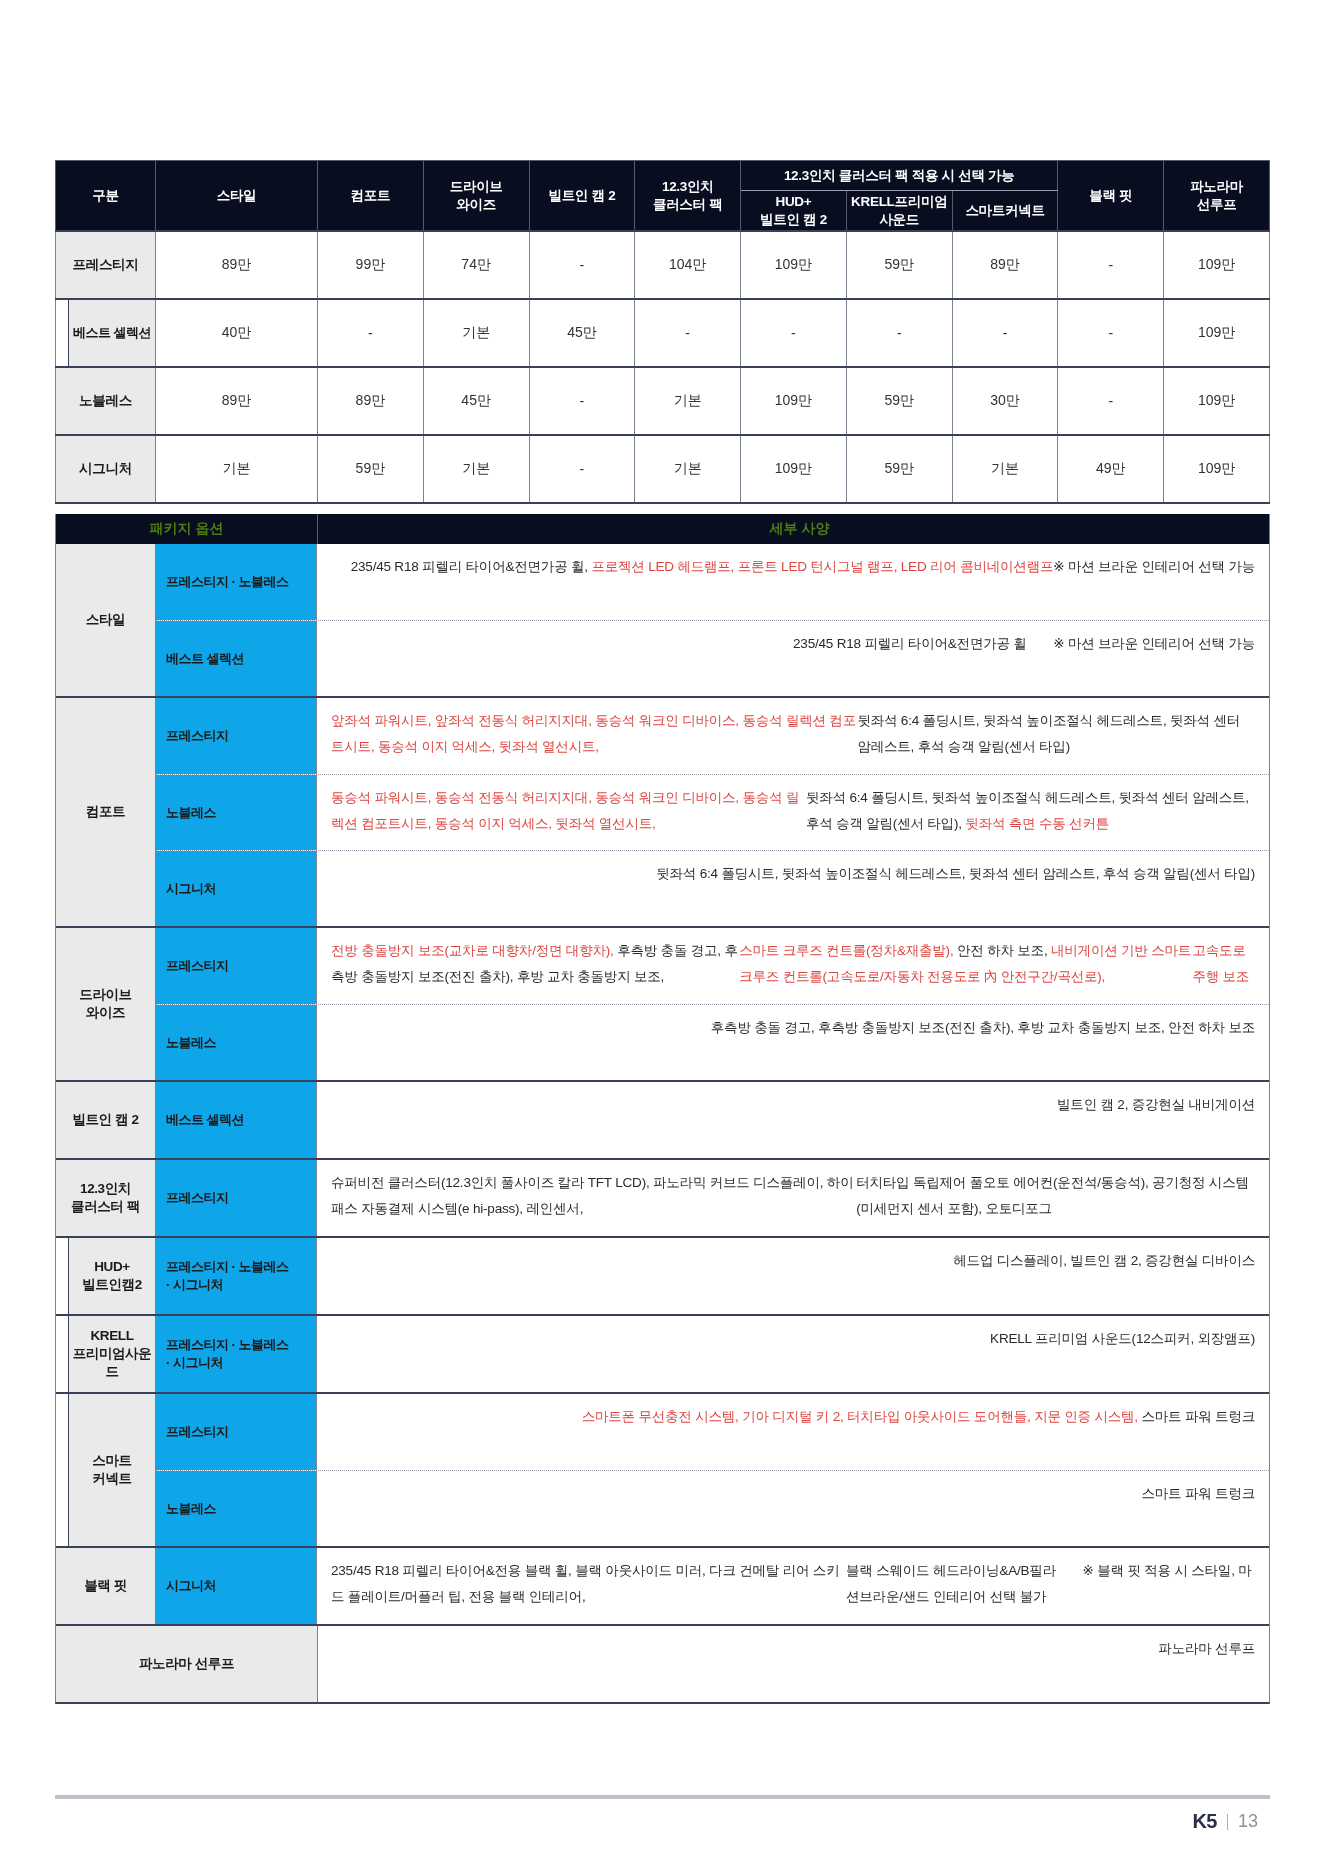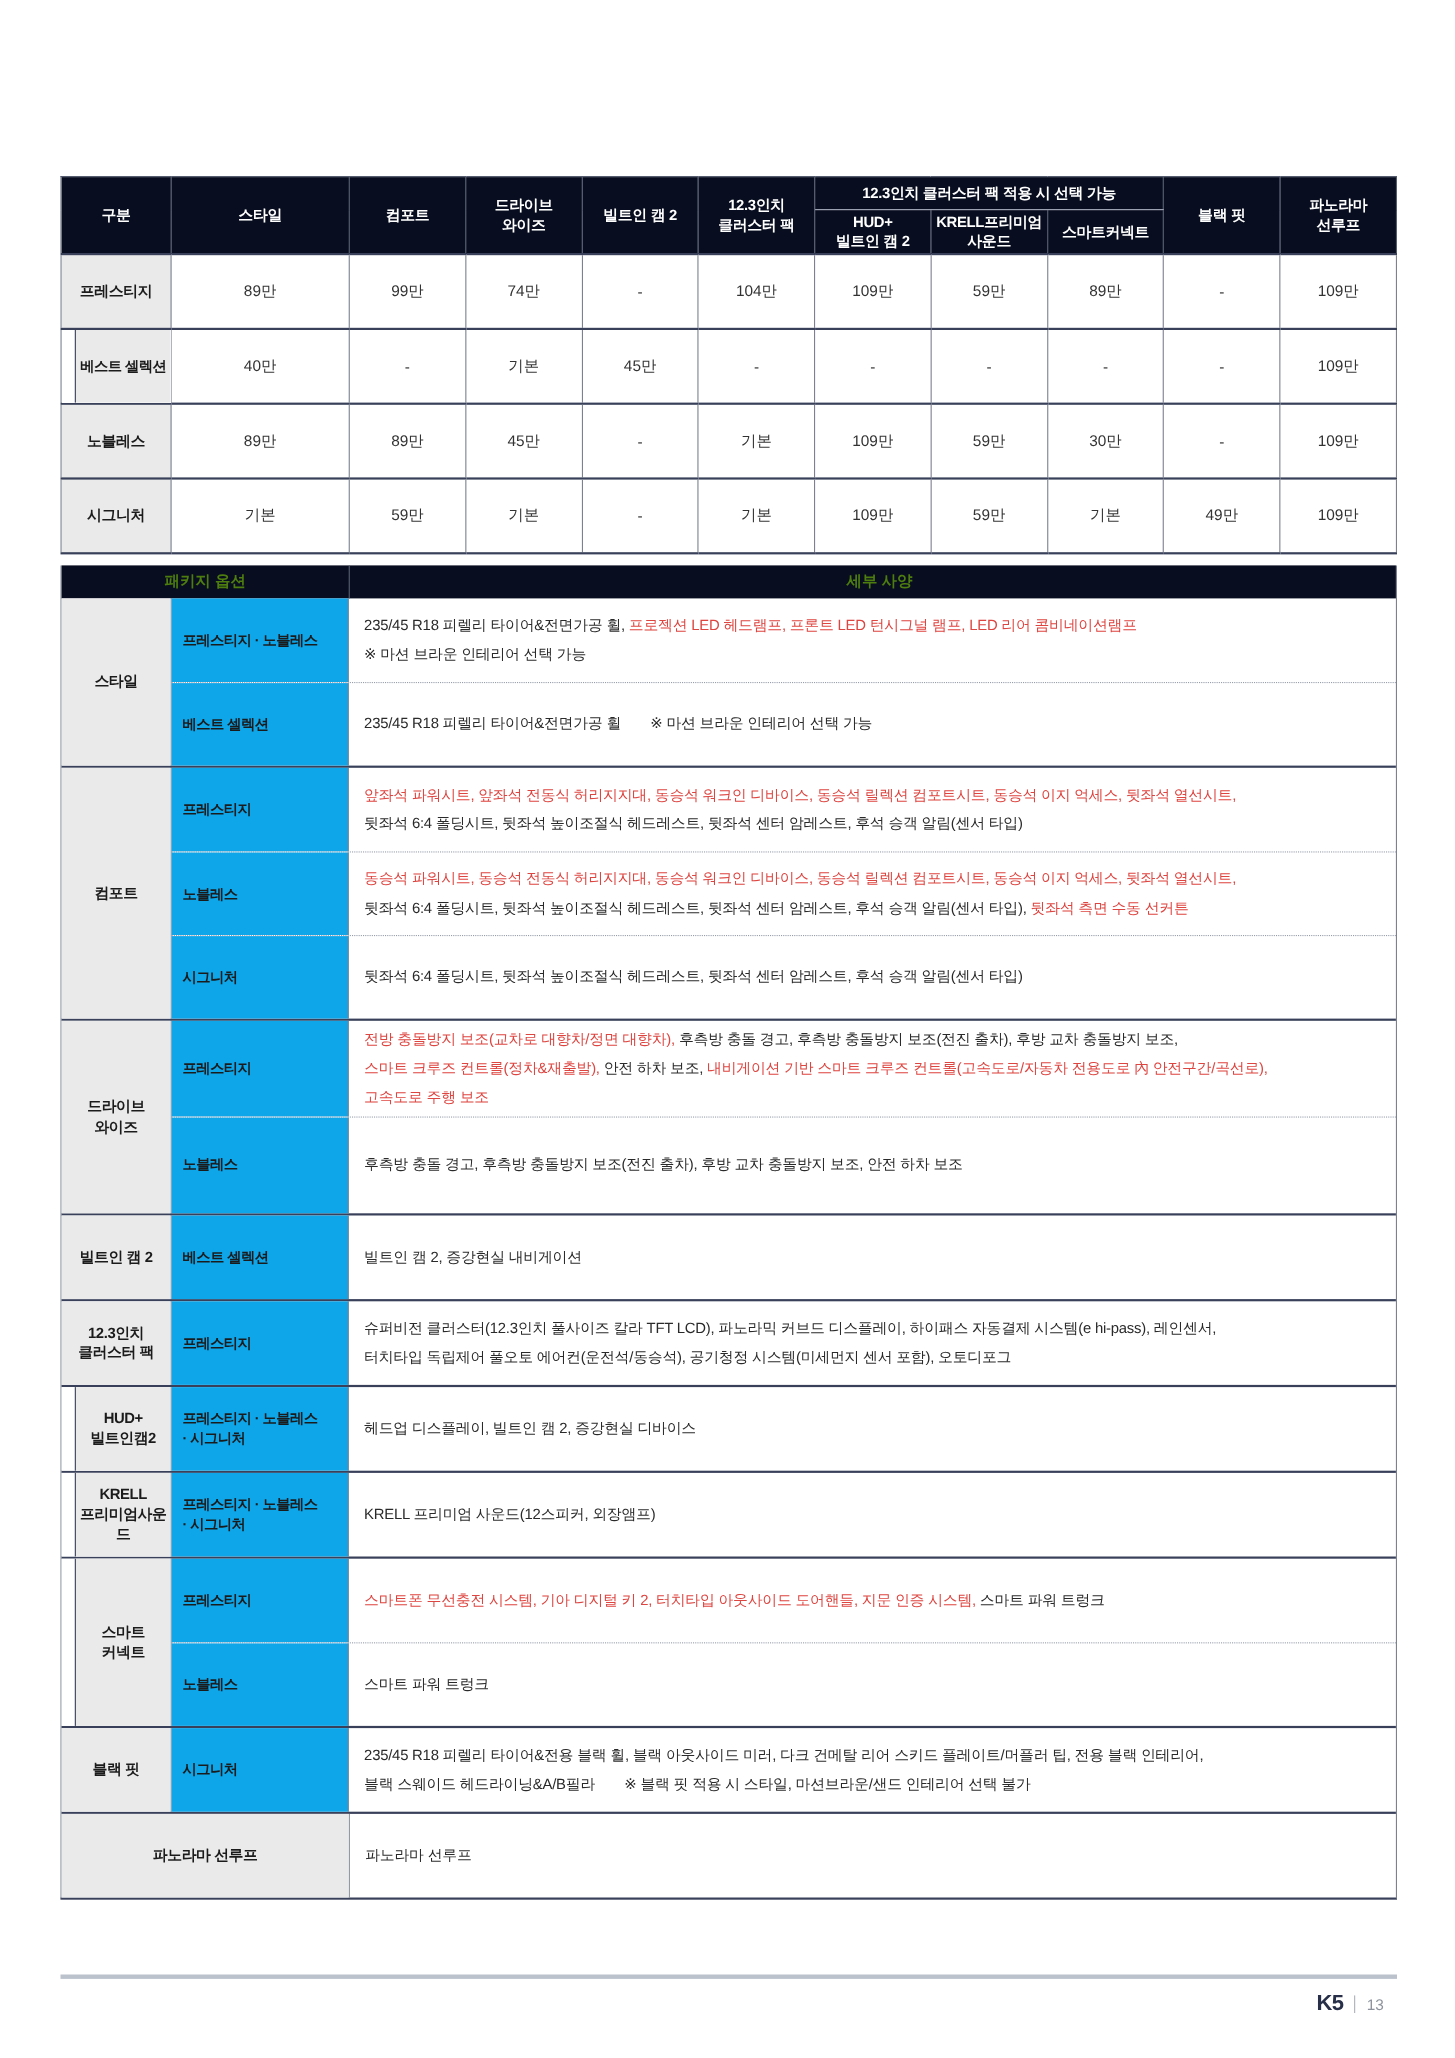--- a/index.html
+++ b/index.html
@@ -50,31 +50,31 @@
   .opt-name.indented .inner { margin-left:12px; border-left:1px solid #39415a; }
   .opt-rows { flex:1; display:flex; flex-direction:column; }
   .opt-row { display:flex; flex:1; min-height:76px; align-items:stretch; }
   .opt-row + .opt-row { border-top:1px dotted #979dab; }
   .opt-trim {
     width:161px; border-right:1px solid #7b8191; background:#0ea5e9;
     display:flex; align-items:center; padding-left:10px; font-weight:bold; font-size:13px;
     letter-spacing:-0.5px; white-space:pre-line; line-height:1.4; color:#1b1b1b;
   }
   .opt-detail {
-    flex:1; display:flex; flex-direction:column; justify-content:center;
+    flex:1; display:flex; justify-content:flex-end;
     padding:10px 14px; font-size:13.5px; line-height:1.95; color:#2a2a2a; letter-spacing:-0.2px;
   }
   .opt-detail .red { color:#dd4540; }
 
   
   .footer-rule { position:absolute; left:55px; top:1795px; width:1215px; height:4px; background:#bcc2cc; }
   .footer { position:absolute; top:1810px; right:65px; display:flex; align-items:center; gap:10px; }
   .footer .model { font-size:20px; font-weight:bold; color:#273048; letter-spacing:-0.5px; }
   .footer .vline { width:1px; height:16px; background:#aab0ba; }
-  .footer .num { font-size:14px; color:#8d929c; }
+  .footer .num { font-size:18px; color:#8d929c; }
 </style>
 </head>
 <body>
 
 <div class="wrap">
 
   <table class="price">
     <colgroup>
       <col class="c0" style="width:100px">
         <col class="c1" style="width:162px">

